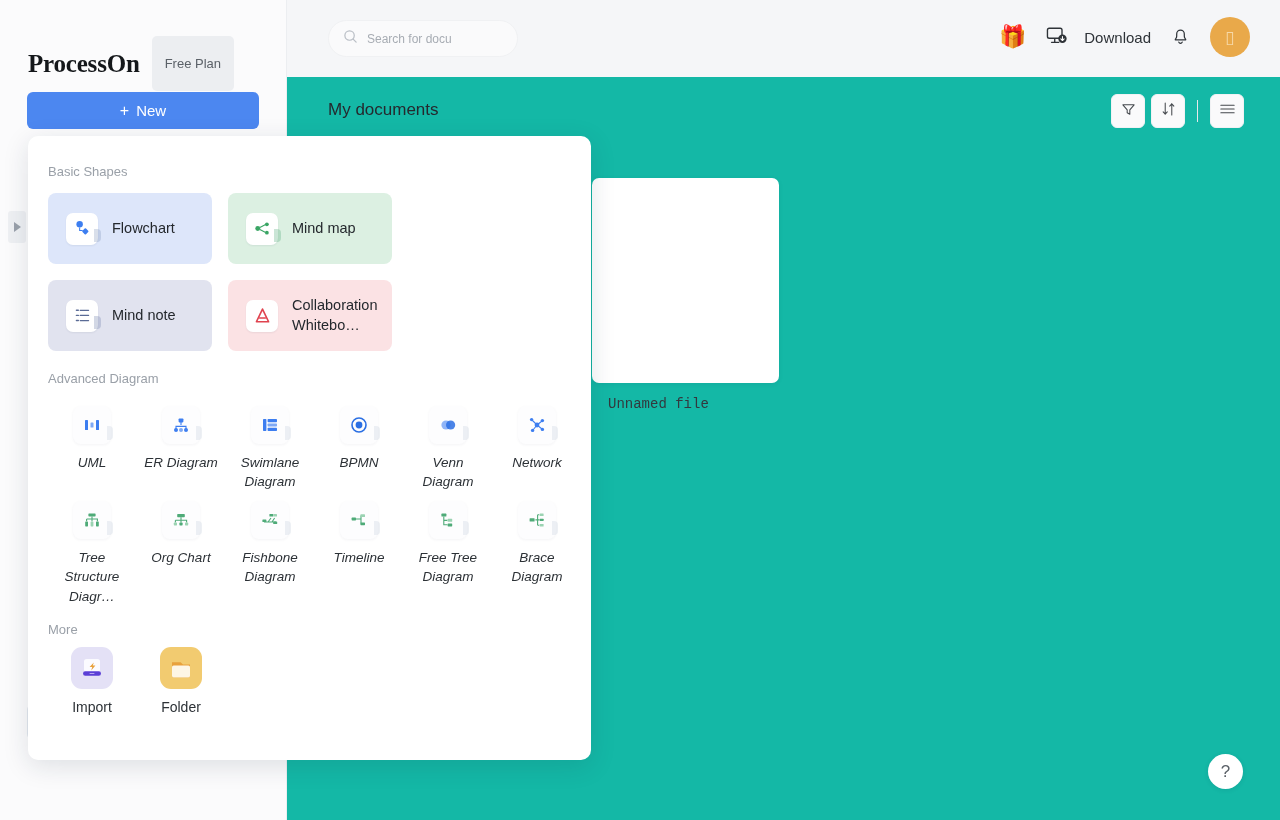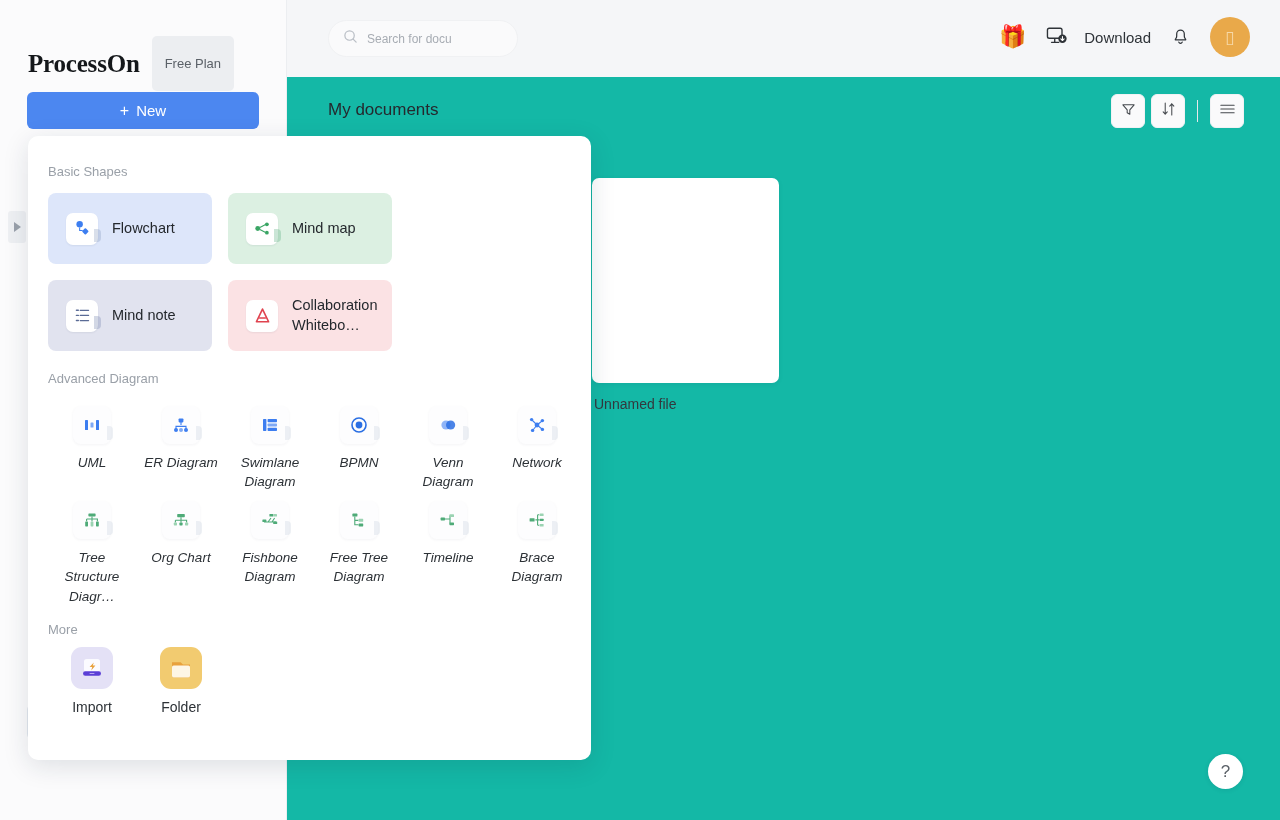--- a/index.html
+++ b/index.html
@@ -114,21 +114,22 @@
   
   .doc-area { position: absolute; left: 330px; top: 150px; right: 0; bottom: 0; }
   .doc-card-wrap { position: absolute; left: 262px; top: 28px; width: 190px; }
   .doc-card {
     width: 187px; height: 205px; background: #ffffff; border-radius: 7px;
     box-shadow: 0 1px 5px rgba(20,30,60,.07);
     cursor: pointer;
   }
   .doc-title {
     margin-top: 13px; font-size: 14px; color: #33383e; text-align: left;
-    padding-left: 2px;
+    padding-left: 16px;
+    font-family: Liberation Mono, monospace;
   }
 
   
   .help-btn {
     position: absolute; right: 37px; bottom: 31px;
     width: 35px; height: 35px; border-radius: 50%; background: #ffffff;
     box-shadow: 0 1px 5px rgba(20,30,60,.10);
     display: flex; align-items: center; justify-content: center;
     color: #5b6168; font-size: 17px; cursor: pointer;
   }
@@ -481,39 +482,39 @@
               <rect x="13.6" y="4" width="3.4" height="2.6" rx=".6" fill="#9bd3b2"></rect>
               <rect x="13.2" y="11.4" width="4" height="2.6" rx=".6" fill="#4fab78"></rect>
             </svg>
         </div>
         <div class="adv-label">Fishbone Diagram</div>
       </div>
 
       <div class="adv-item">
         <div class="adv-ico">
           <svg width="20" height="20" viewBox="0 0 20 20" fill="none">
+              <path d="M7 9h5M12 9v4.4M12 9V5.6" stroke="#4fab78" stroke-width="1.1"></path>
+              <rect x="2.6" y="7.6" width="4.4" height="2.8" rx=".6" fill="#4fab78"></rect>
+              <rect x="11.4" y="4.2" width="4.6" height="2.8" rx=".6" fill="#9bd3b2"></rect>
+              <rect x="11.4" y="12.4" width="4.6" height="2.8" rx=".6" fill="#4fab78"></rect>
+            </svg>
+        </div>
+        <div class="adv-label">Timeline</div>
+      </div>
+
+      <div class="adv-item">
+        <div class="adv-ico">
+          <svg width="20" height="20" viewBox="0 0 20 20" fill="none">
               <rect x="3.4" y="3.6" width="5" height="3" rx=".6" fill="#4fab78"></rect>
               <path d="M5.8 6.6v8.2h3.6M5.8 10.4h3.6" stroke="#4fab78" stroke-width="1.1"></path>
               <rect x="9.6" y="8.8" width="4.6" height="3" rx=".6" fill="#9bd3b2"></rect>
               <rect x="9.6" y="13.4" width="4.6" height="3" rx=".6" fill="#4fab78"></rect>
             </svg>
         </div>
         <div class="adv-label">Free Tree Diagram</div>
-      </div>
-
-      <div class="adv-item">
-        <div class="adv-ico">
-          <svg width="20" height="20" viewBox="0 0 20 20" fill="none">
-              <path d="M7 9h5M12 9v4.4M12 9V5.6" stroke="#4fab78" stroke-width="1.1"></path>
-              <rect x="2.6" y="7.6" width="4.4" height="2.8" rx=".6" fill="#4fab78"></rect>
-              <rect x="11.4" y="4.2" width="4.6" height="2.8" rx=".6" fill="#9bd3b2"></rect>
-              <rect x="11.4" y="12.4" width="4.6" height="2.8" rx=".6" fill="#4fab78"></rect>
-            </svg>
-        </div>
-        <div class="adv-label">Timeline</div>
       </div>
 
       <div class="adv-item">
         <div class="adv-ico">
           <svg width="20" height="20" viewBox="0 0 20 20" fill="none">
               <rect x="2.6" y="8.2" width="5" height="3.4" rx=".6" fill="#4fab78"></rect>
               <path d="M8.4 9.9h2.2M10.6 4.8v10.4M10.6 4.8h1.6M10.6 9.9h1.6M10.6 15.2h1.6" stroke="#4fab78" stroke-width="1.1"></path>
               <rect x="12.6" y="3.6" width="4" height="2.4" rx=".5" fill="#9bd3b2"></rect>
               <rect x="12.6" y="8.7" width="4" height="2.4" rx=".5" fill="#4fab78"></rect>
               <rect x="12.6" y="14" width="4" height="2.4" rx=".5" fill="#9bd3b2"></rect>

